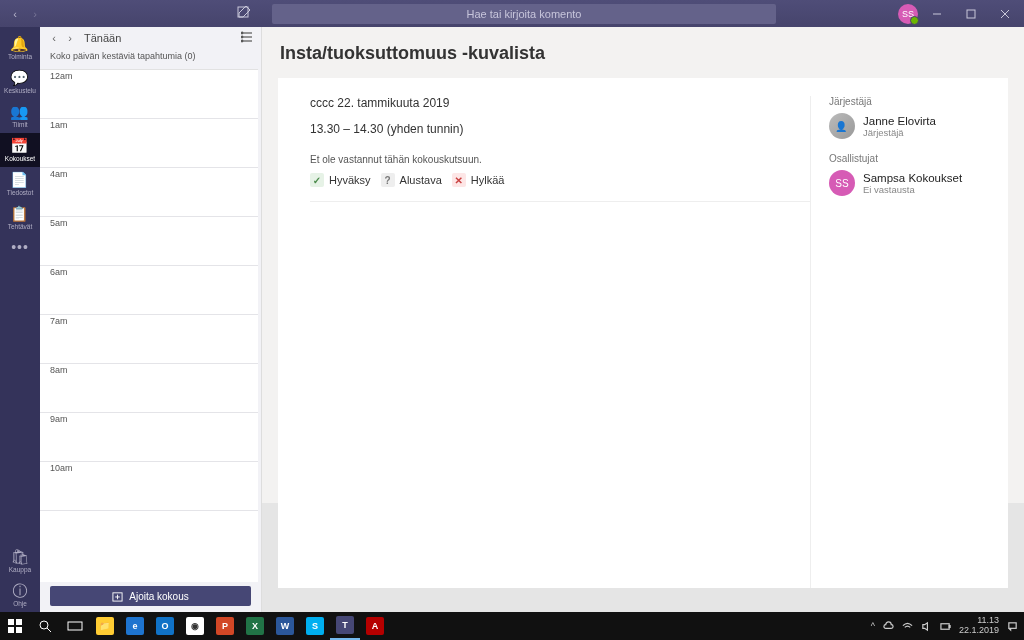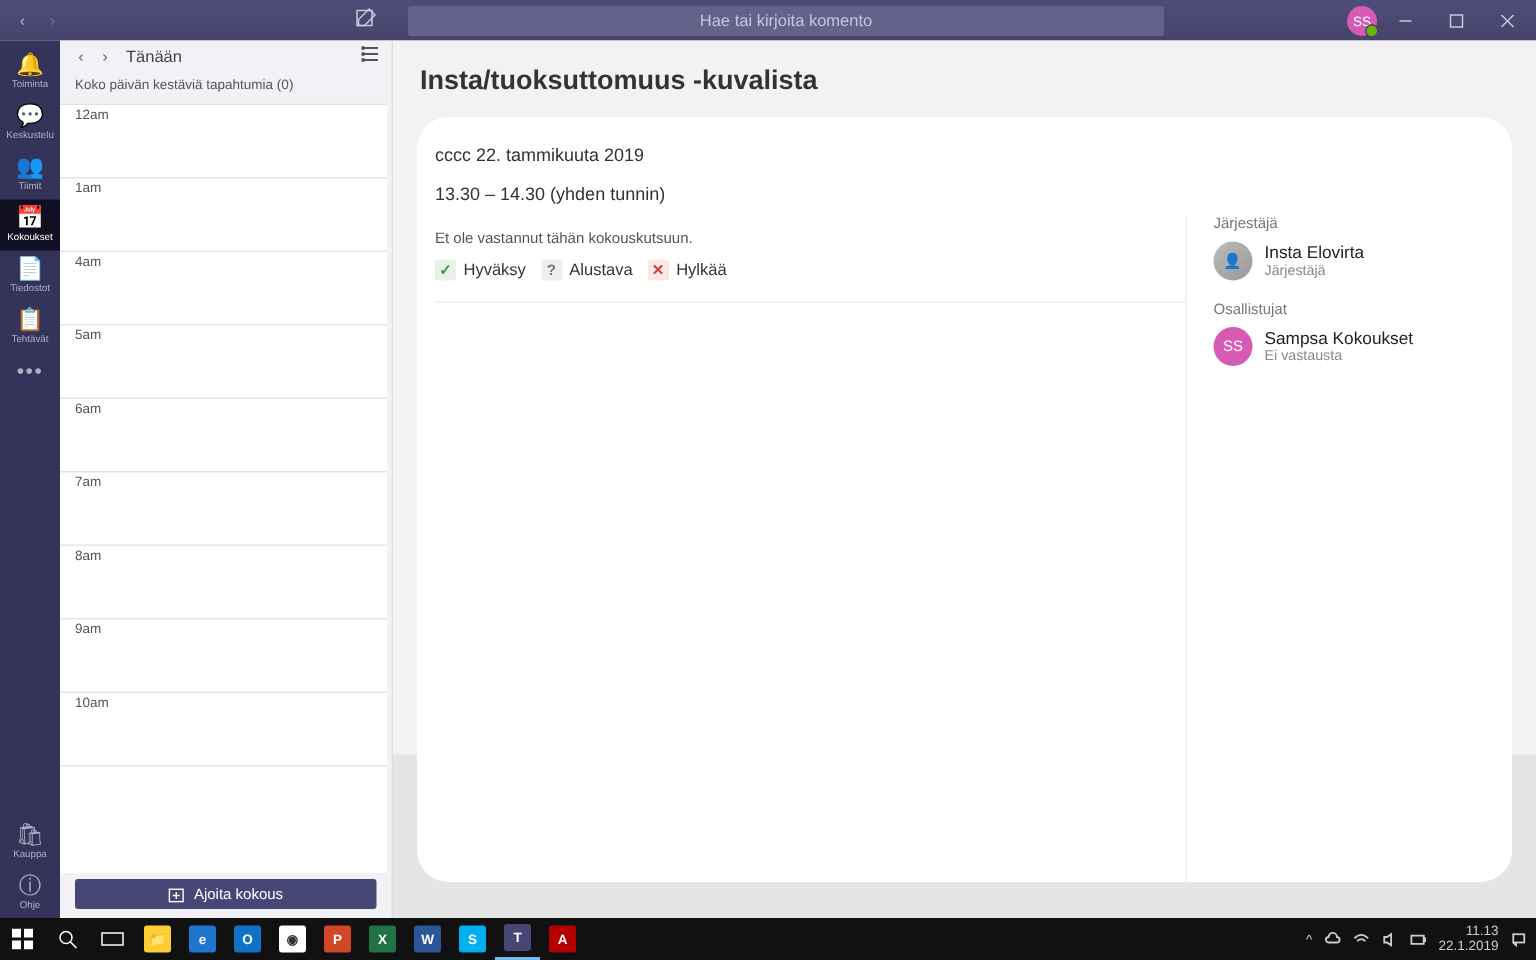--- a/index.html
+++ b/index.html
@@ -72,34 +72,34 @@
   
   .scrolltrack{ position:absolute; right:0; top:42px; bottom:30px; width:3px; background:#f2f2f6;}
 
   
   .detail {
     position:absolute; left:262px; top:27px; right:0; height:476px; background:#f3f2f1;
   }
   .detail-title { padding:16px 18px 14px; font-size:18px; font-weight:600; color:#333; }
   .card {
     margin:0 16px; background:#fff; min-height:510px; position:relative;
-    padding:18px 12px 0; display:flex;border-radius:21px;
+    padding:18px 32px 0; display:flex;
   }
   .card-main { flex:1; }
   .meta1 { font-size:12px; color:#333; }
   .meta2 { font-size:12px; color:#333; margin-top:12px; }
   .resp-msg { font-size:10px; color:#555; margin-top:18px; }
   .resp-btns { display:flex; gap:10px; margin-top:8px; padding-bottom:14px; border-bottom:1px solid #eee; width:500px;}
   .rbtn { display:flex; align-items:center; gap:5px; font-size:11px; color:#333; cursor:pointer;}
   .rbox { width:14px; height:14px; border-radius:2px; display:flex; align-items:center; justify-content:center; font-size:10px; font-weight:bold;}
   .rbox.ok { background:#e6f2e6; color:#4a8a4a; }
   .rbox.q  { background:#eee; color:#777; }
   .rbox.no { background:#fde6e6; color:#c94040; }
 
-  .card-side { width:210px; border-left:1px solid #eee; padding-left:18px; font-size:11px;margin-top:48px; }
+  .card-side { width:210px; border-left:1px solid #eee; padding-left:18px; font-size:11px; }
   .side-lbl { font-size:10px; color:#777; margin-bottom:6px; }
   .person { display:flex; gap:8px; align-items:center; margin-bottom:14px;}
   .pava { width:26px; height:26px; border-radius:50%; background:#bbb; display:flex; align-items:center; justify-content:center; color:#fff; font-size:10px;}
   .pava.je { background:linear-gradient(135deg,#bbb,#999);}
   .pava.ss { background:#d65bb5; }
   .pname { font-size:11.5px; color:#222; }
   .prole { font-size:9.5px; color:#888; }
 
   
   .taskbar {
@@ -270,21 +270,21 @@
           <span class="rbox no">✕</span>
           <span>Hylkää</span>
         </div>
       </div>
     </div>
     <div class="card-side">
       <div class="side-lbl">Järjestäjä</div>
       <div class="person">
         <div class="pava je">👤</div>
         <div>
-          <div class="pname">Insta Elovirta</div>
+          <div class="pname">Janne Elovirta</div>
           <div class="prole">Järjestäjä</div>
         </div>
       </div>
       <div class="side-lbl">Osallistujat</div>
       <div class="person">
         <div class="pava ss">
             <span>SS</span>
           </div>
         <div>
           <div class="pname">Sampsa Kokoukset</div>

